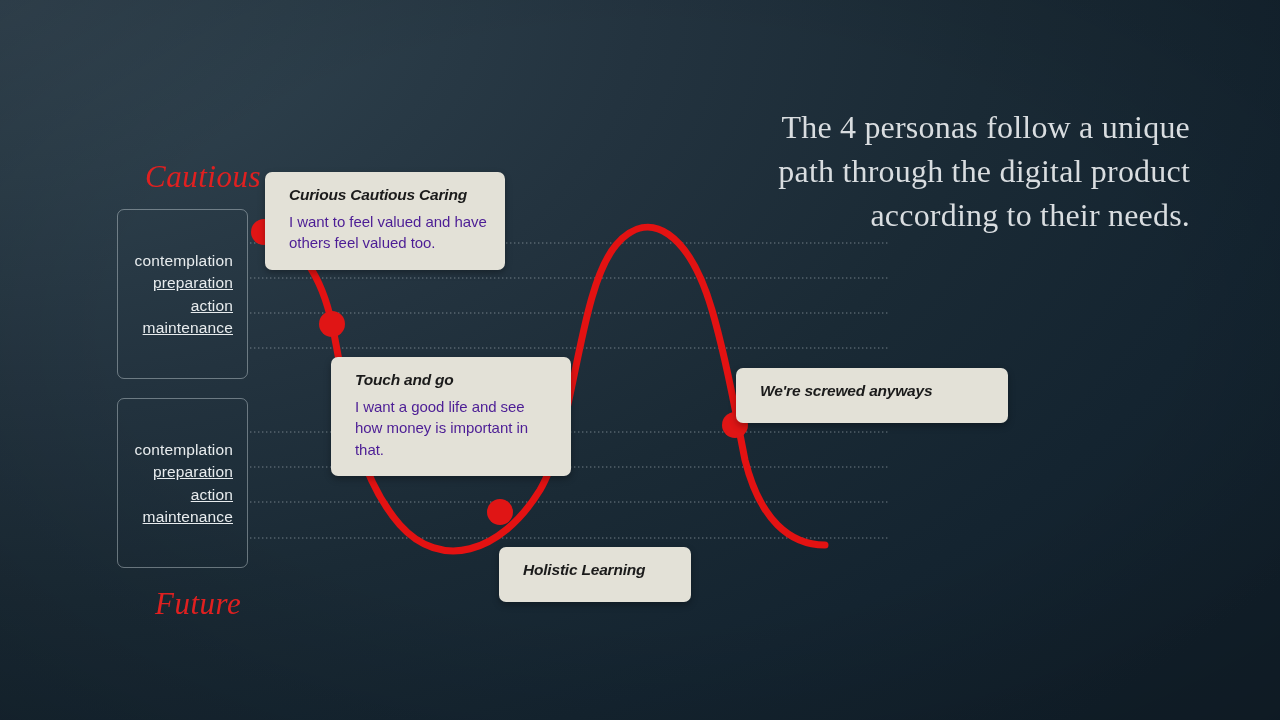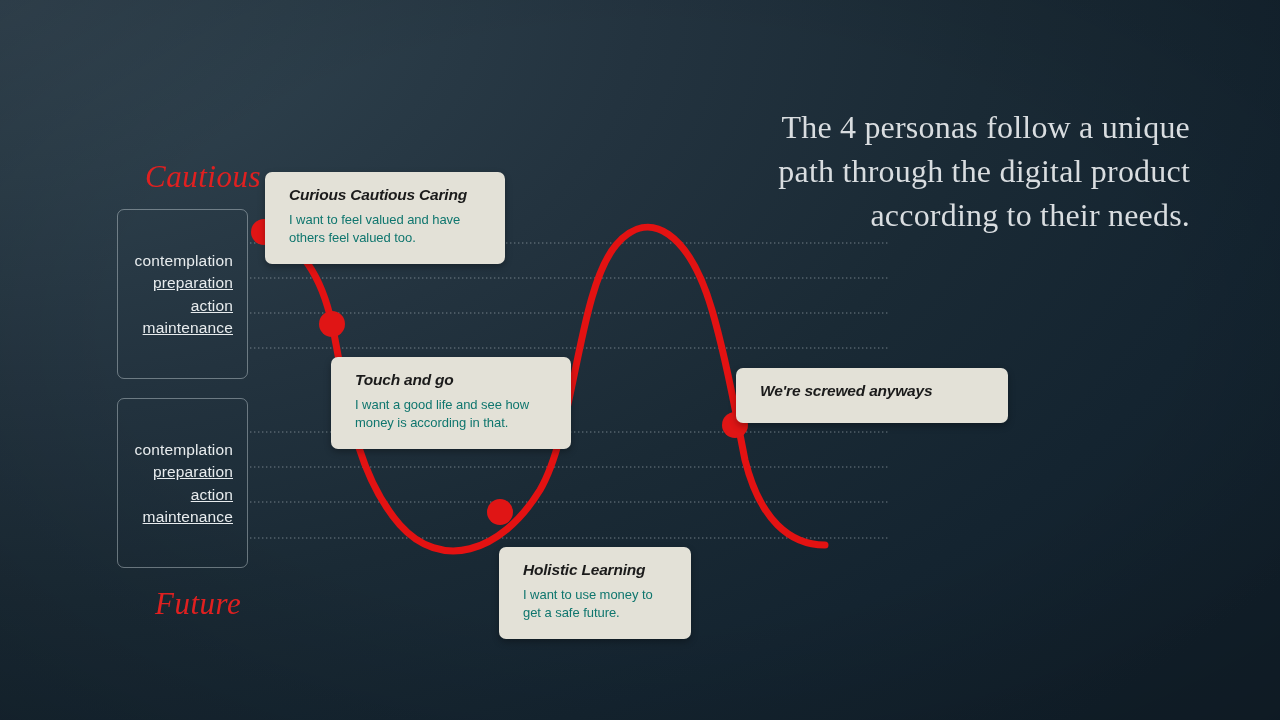--- a/index.html
+++ b/index.html
@@ -118,23 +118,23 @@
   }
   .card-title {
     font-size: 15.5px;
     font-weight: bold;
     font-style: italic;
     color: #1b1b1b;
     letter-spacing: -0.2px;
     margin-bottom: 7px;
   }
   .card-body {
-    font-size: 13px;
+    font-size: 15px;
     line-height: 1.42;
-    color: #0f766e;
+    color: #4c1d95;
     letter-spacing: -0.05px;
   }
   #card-0 { left: 265px; top: 143px; width: 240px; }
   #card-1 { left: 331px; top: 328px; width: 240px; }
   #card-2 { left: 499px; top: 518px; width: 192px; }
   #card-3 { left: 736px; top: 339px; width: 272px; }
 </style>
 </head>
 <body>
 
@@ -178,26 +178,25 @@
     <div class="stage-label">maintenance</div>
   </div>
 
   <div class="card" id="card-0">
     <div class="card-title">Curious Cautious Caring</div>
     <div class="card-body">I want to feel valued and have others feel valued too.</div>
   </div>
 
   <div class="card" id="card-1">
     <div class="card-title">Touch and go</div>
-    <div class="card-body">I want a good life and see how money is according in that.</div>
+    <div class="card-body">I want a good life and see how money is important in that.</div>
   </div>
 
   <div class="card" id="card-2">
     <div class="card-title">Holistic Learning</div>
-    <div class="card-body">I want to use money to get a safe future.</div>
   </div>
 
   <div class="card" id="card-3">
     <div class="card-title">We're screwed anyways</div>
   </div>
 
   <div id="headline">The 4 personas follow a unique path through the digital product according to their needs.</div>
 
 </div>
 

